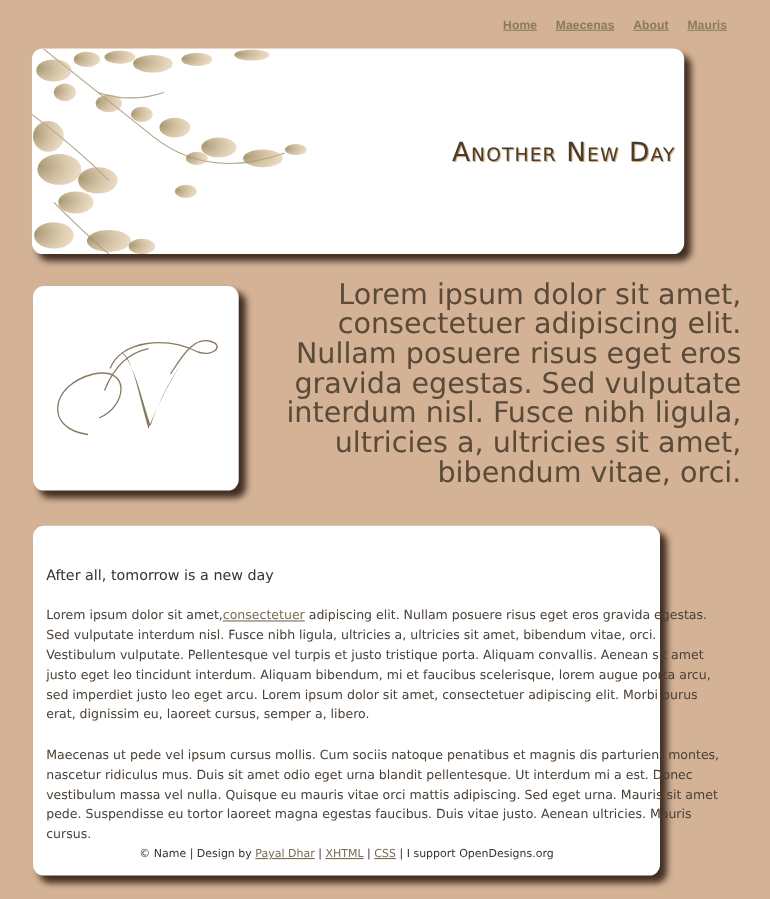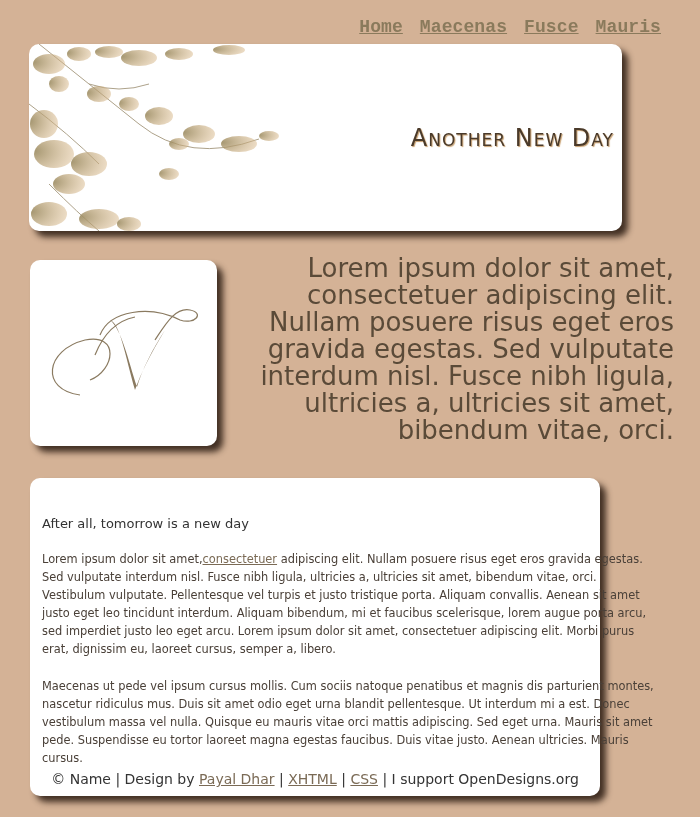--- a/index.html
+++ b/index.html
@@ -7,22 +7,22 @@
     width:700px; height:817px; overflow:hidden;
     background:#d4b296;
     font-family:"DejaVu Sans", "Liberation Sans", sans-serif;
     position:relative;
   }
   .nav {
     position:absolute; top:17px; right:39px;
     display:flex; gap:17px;
   }
   .nav a {
-    color:#8a7a5c; font-weight:bold; font-size:18px;
-    text-decoration:underline; font-family:Liberation Mono, monospace;
+    color:#8a7a5c; font-weight:bold; font-size:11px;
+    text-decoration:underline; font-family:Liberation Sans, sans-serif;
     letter-spacing:0.1px;
   }
   .panel {
     position:absolute; background:#fff; border-radius:10px;
     box-shadow:6px 6px 6px rgba(40,25,15,0.85);
   }
   .header-panel { left:29px; top:44px; width:593px; height:187px; overflow:hidden; }
   .header-title {
     position:absolute; right:8px; top:80px;
     font-family:"DejaVu Sans", sans-serif;
@@ -45,31 +45,31 @@
   }
   .para {
     position:absolute; left:12px; width:618px; font-size:11.4px; line-height:18px;
     color:#4a4038; font-family:"DejaVu Sans", sans-serif; margin:0;
   }
   .para a { color:#7a6a55; text-decoration:underline; }
   .p1 { top:72px; }
   .p2 { top:199px; }
   .footer {
     position:absolute; left:0; right:0; top:293px; text-align:center;
-    font-size:14px; color:#333; font-family:"DejaVu Sans", sans-serif;
+    font-size:10px; color:#333; font-family:"DejaVu Sans", sans-serif;
   }
   .footer a { color:#7a6a55; text-decoration:underline; }
 </style>
 </head>
 <body>
 
 <nav class="nav">
   <a href="#">Home</a>
   <a href="#">Maecenas</a>
-  <a href="#">Fusce</a>
+  <a href="#">About</a>
   <a href="#">Mauris</a>
 </nav>
 
 <div class="panel header-panel">
   <svg class="leaves" width="260" height="187" viewBox="0 0 260 187">
     <defs>
       <radialGradient id="lf" cx="0" cy="0.4" r="1">
         <stop offset="0" stop-color="#9a8a60" stop-opacity="0.9"></stop>
         <stop offset="1" stop-color="#d8b88a" stop-opacity="0.5"></stop>
       </radialGradient>

